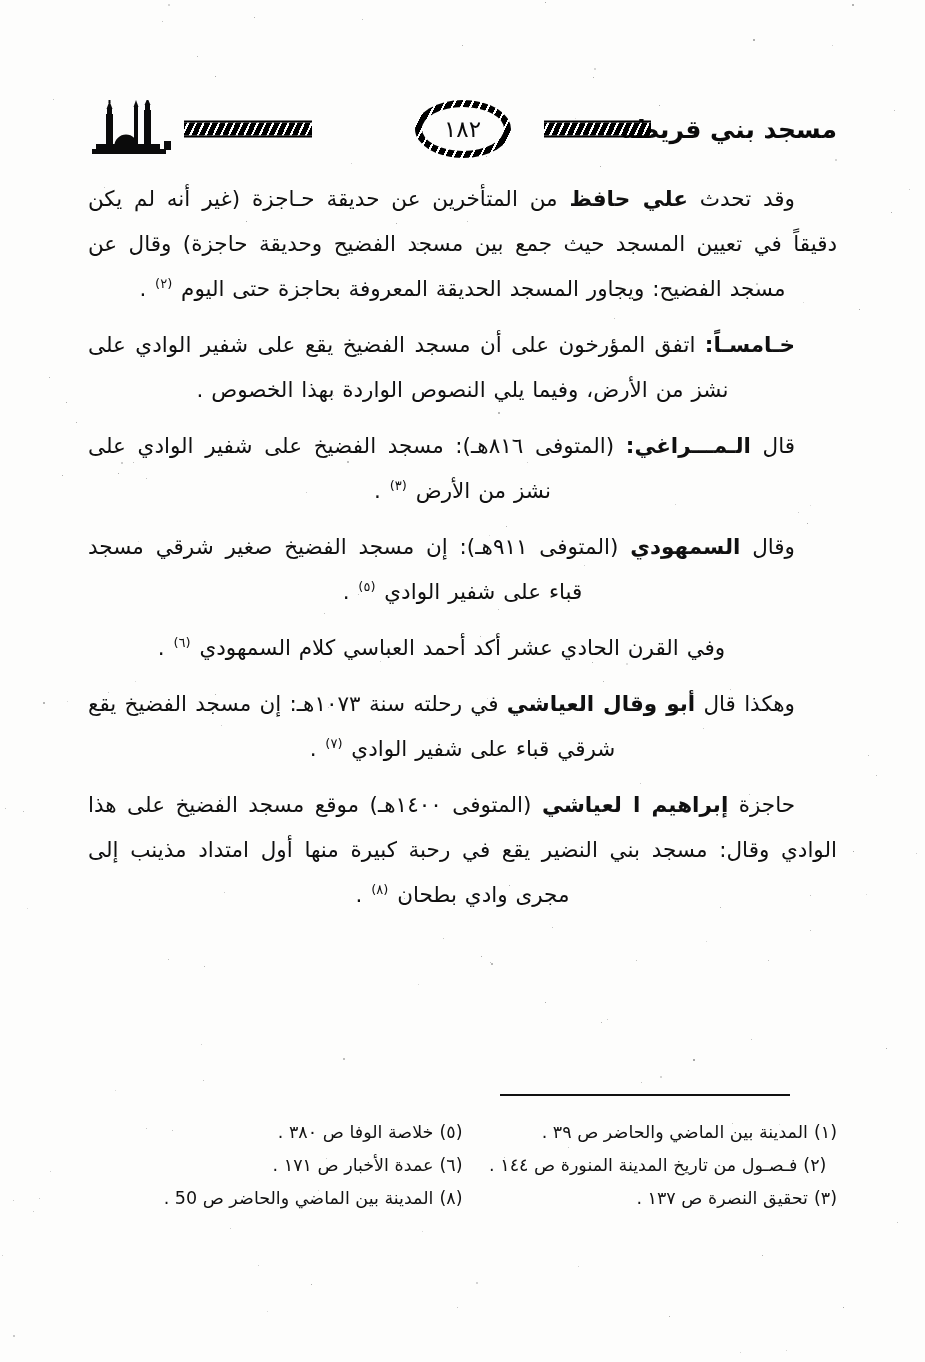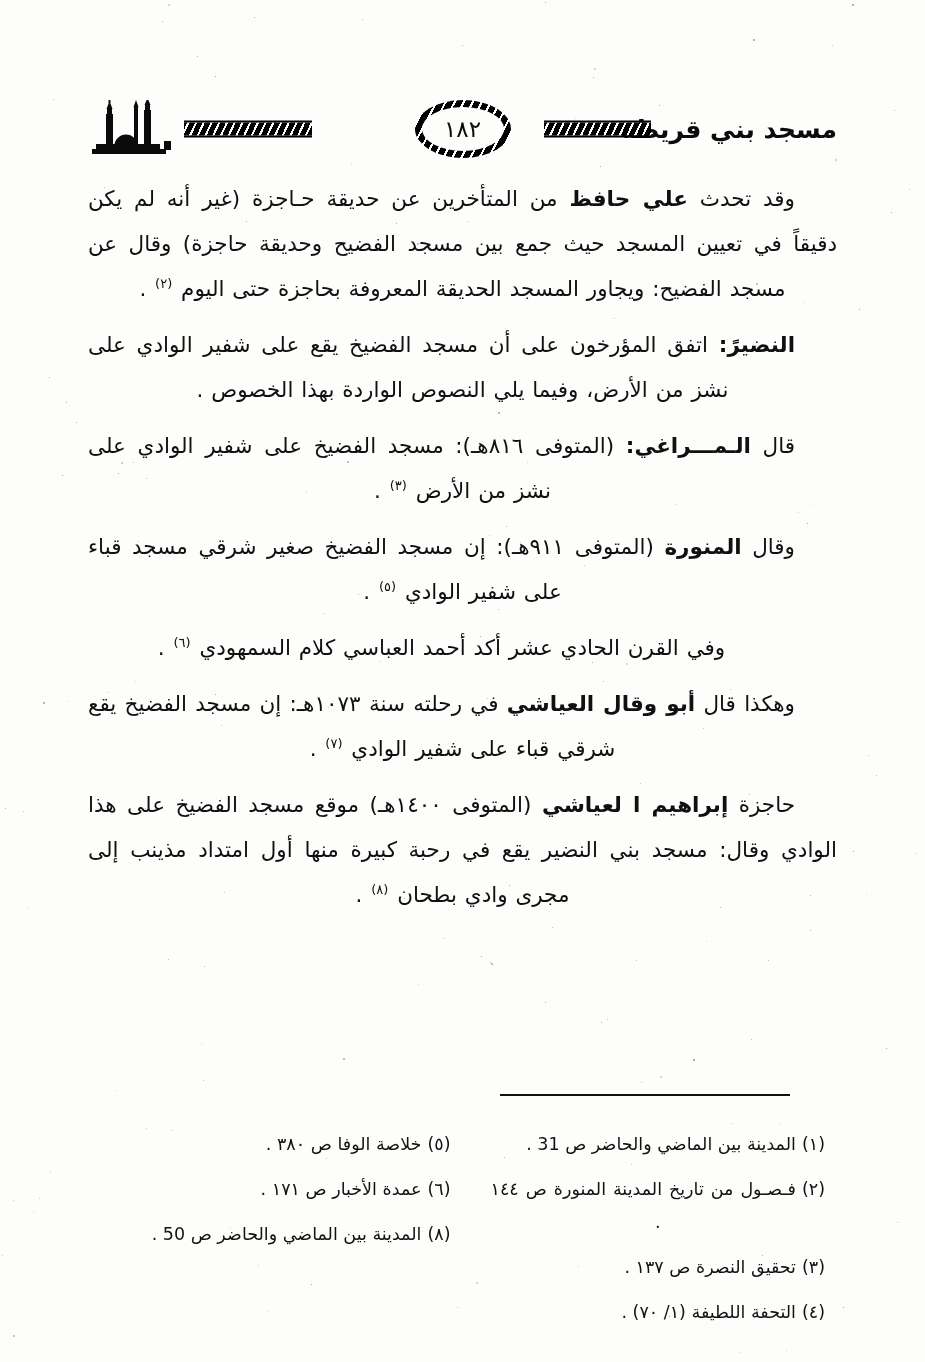--- a/index.html
+++ b/index.html
@@ -178,21 +178,21 @@
   }
   .fn-col.right { padding-left: 16px; }
   .fn-col.left  { padding-left: 10px; }
   .fn-item {
     font-family: "DejaVu Sans", sans-serif;
     font-size: 17.5px;
     line-height: 33px;
     color: #121212;
     text-align: justify;
     text-align-last: right;
-    margin: 12px;
+    margin: 0;
     white-space: normal;
   }
   .fn-item .marker { margin-left: 6px; }
   .fn-item.wrap { text-align-last: center; }
 </style>
 </head>
 <body>
 
 <div class="page">
 
@@ -231,36 +231,35 @@
 
           <rect x="74" y="41" width="7" height="9"></rect>
         </g>
       </svg>
 
     </div>
   </div>
 
   <div class="body-text">
       <p class="para"><span>وقد تحدث </span><span class="b">علي حافظ</span><span> من المتأخرين عن حديقة حـاجزة (غير أنه لم يكن دقيقاً في تعيين المسجد حيث جمع بين مسجد الفضيح وحديقة حاجزة) وقال عن مسجد الفضيح: ويجاور المسجد الحديقة المعروفة بحاجزة حتى اليوم </span><sup class="fn">(٢)</sup><span> .</span></p>
-      <p class="para"><span class="b">النضيرً:</span><span> اتفق المؤرخون على أن مسجد الفضيخ يقع على شفير الوادي على نشز من الأرض، وفيما يلي النصوص الواردة بهذا الخصوص .</span></p>
+      <p class="para"><span class="b">خـامسـاً:</span><span> اتفق المؤرخون على أن مسجد الفضيخ يقع على شفير الوادي على نشز من الأرض، وفيما يلي النصوص الواردة بهذا الخصوص .</span></p>
       <p class="para"><span>قال </span><span class="b">الـمـــراغي:</span><span> (المتوفى ٨١٦هـ): مسجد الفضيخ على شفير الوادي على نشز من الأرض </span><sup class="fn">(٣)</sup><span> .</span></p>
-      <p class="para"><span>وقال </span><span class="b">المنورة</span><span> (المتوفى ٩١١هـ): إن مسجد الفضيخ صغير شرقي مسجد قباء على شفير الوادي </span><sup class="fn">(٥)</sup><span> .</span></p>
+      <p class="para"><span>وقال </span><span class="b">السمهودي</span><span> (المتوفى ٩١١هـ): إن مسجد الفضيخ صغير شرقي مسجد قباء على شفير الوادي </span><sup class="fn">(٥)</sup><span> .</span></p>
       <p class="para"><span>وفي القرن الحادي عشر أكد أحمد العباسي كلام السمهودي </span><sup class="fn">(٦)</sup><span> .</span></p>
       <p class="para"><span>وهكذا قال </span><span class="b">أبو وقال العياشي</span><span> في رحلته سنة ١٠٧٣هـ: إن مسجد الفضيخ يقع شرقي قباء على شفير الوادي </span><sup class="fn">(٧)</sup><span> .</span></p>
       <p class="para"><span>حاجزة </span><span class="b">إبراهيم ا لعياشي</span><span> (المتوفى ١٤٠٠هـ) موقع مسجد الفضيخ على هذا الوادي وقال: مسجد بني النضير يقع في رحبة كبيرة منها أول امتداد مذينب إلى مجرى وادي بطحان </span><sup class="fn">(٨)</sup><span> .</span></p>
     </div>
 
   <div class="fn-rule"></div>
 
   <div class="footnotes">
     <div class="fn-col right">
-        <p class="fn-item"><span class="marker">(١)</span><span>المدينة بين الماضي والحاضر ص 31 .</span></p>
+        <p class="fn-item"><span class="marker">(١)</span><span>المدينة بين الماضي والحاضر ص ٣٩ .</span></p>
         <p class="fn-item wrap"><span class="marker">(٢)</span><span>فـصـول من تاريخ المدينة المنورة ص ١٤٤ .</span></p>
         <p class="fn-item"><span class="marker">(٣)</span><span>تحقيق النصرة ص ١٣٧ .</span></p>
-        <p class="fn-item"><span class="marker">(٤)</span><span>التحفة اللطيفة (١/ ٧٠) .</span></p>
       </div>
     <div class="fn-col left">
         <p class="fn-item"><span class="marker">(٥)</span><span>خلاصة الوفا ص ٣٨٠ .</span></p>
         <p class="fn-item"><span class="marker">(٦)</span><span>عمدة الأخبار ص ١٧١ .</span></p>
         <p class="fn-item"><span class="marker">(٨)</span><span>المدينة بين الماضي والحاضر ص 50 .</span></p>
       </div>
   </div>
 
   <div class="speckles">
       <i style="width: 1px; height: 1px; left: 876px; top: 775px; opacity: 0.53;"></i>

